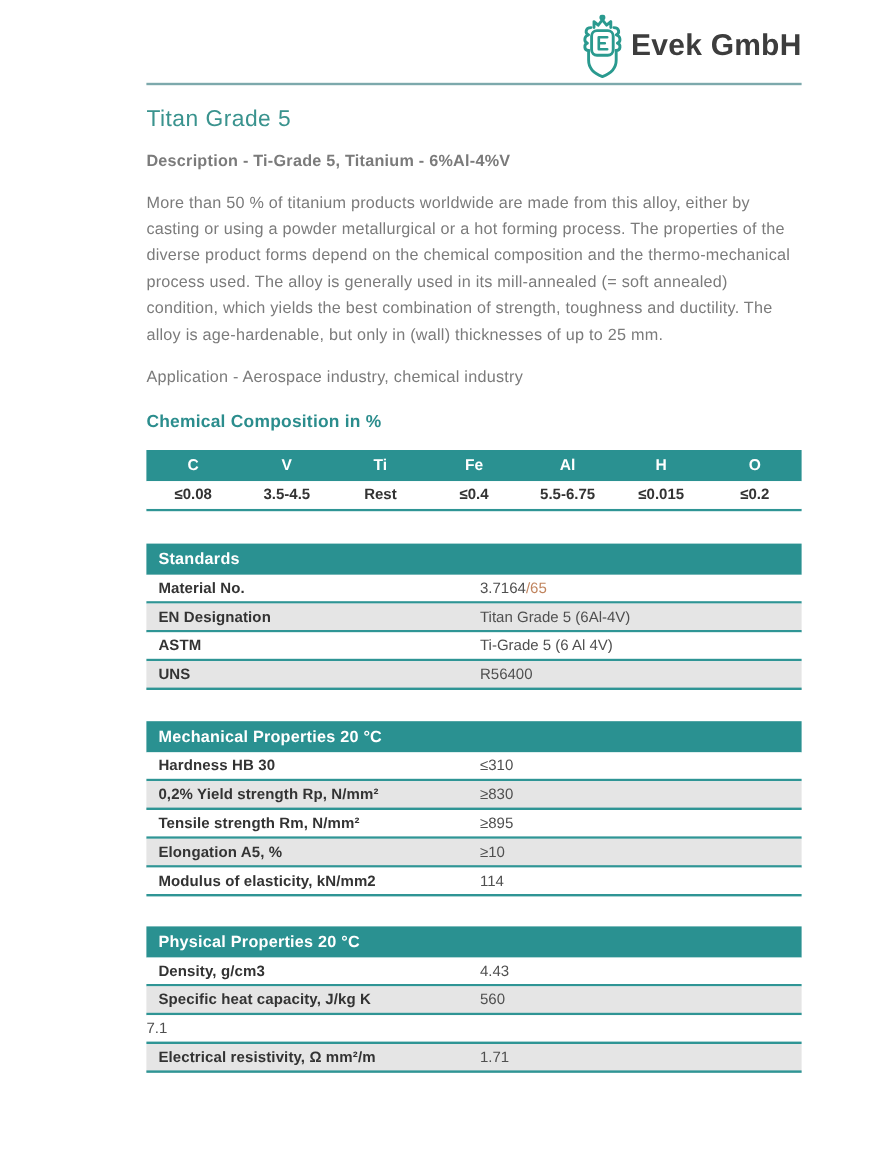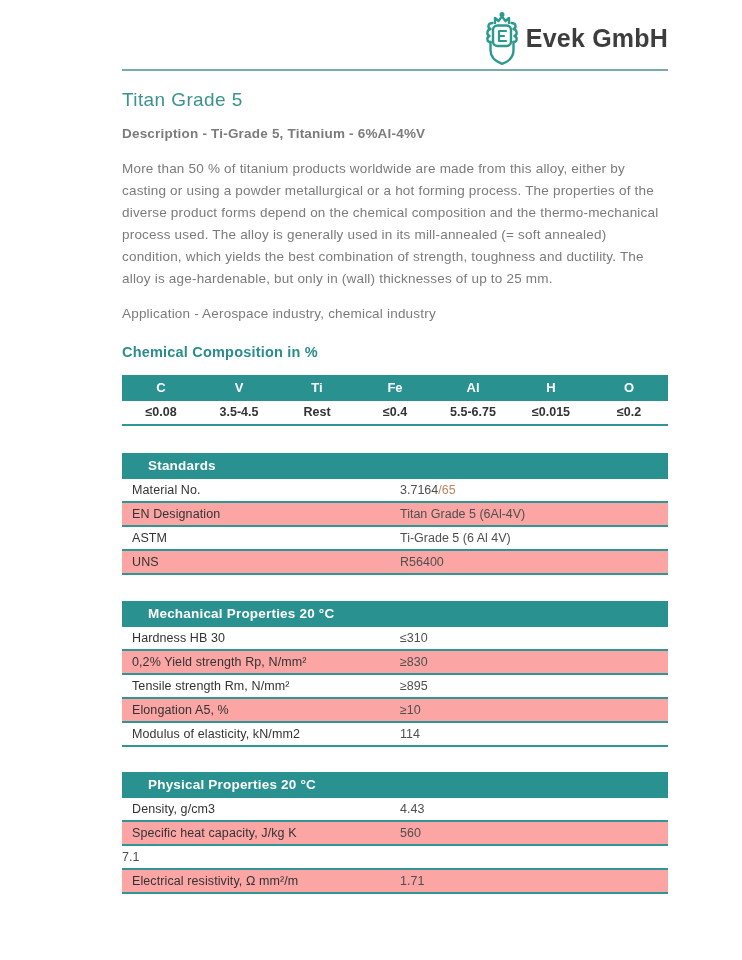--- a/index.html
+++ b/index.html
@@ -94,36 +94,36 @@
   }
   
   .ptable { width: 546px; }
   .ptable-header {
     background: #2a9191;
     color: #ffffff;
     font-weight: bold;
     font-size: 13.5px;
     height: 26px;
     line-height: 26px;
-    padding-left: 26px;
+    padding-left: 10px;
     letter-spacing: 0.2px;
   }
   .prow {
     display: flex;
     align-items: center;
     height: 24px;
     border-bottom: 2px solid #2f9595;
     background: #ffffff;
   }
-  .prow.alt { background: #fca5a5; }
+  .prow.alt { background: #e5e5e5; }
   .plabel {
     width: 278px;
     padding-left: 10px;
     font-size: 12.5px;
-    font-weight: normal;
+    font-weight: bold;
     color: #333333;
     letter-spacing: 0.1px;
   }
   .pvalue {
     flex: 1;
     font-size: 12.5px;
     color: #4f4f4f;
   }
   .pvalue .suffix { color: #c0845e; }
   .mt-std  { margin-top: 27px; }

